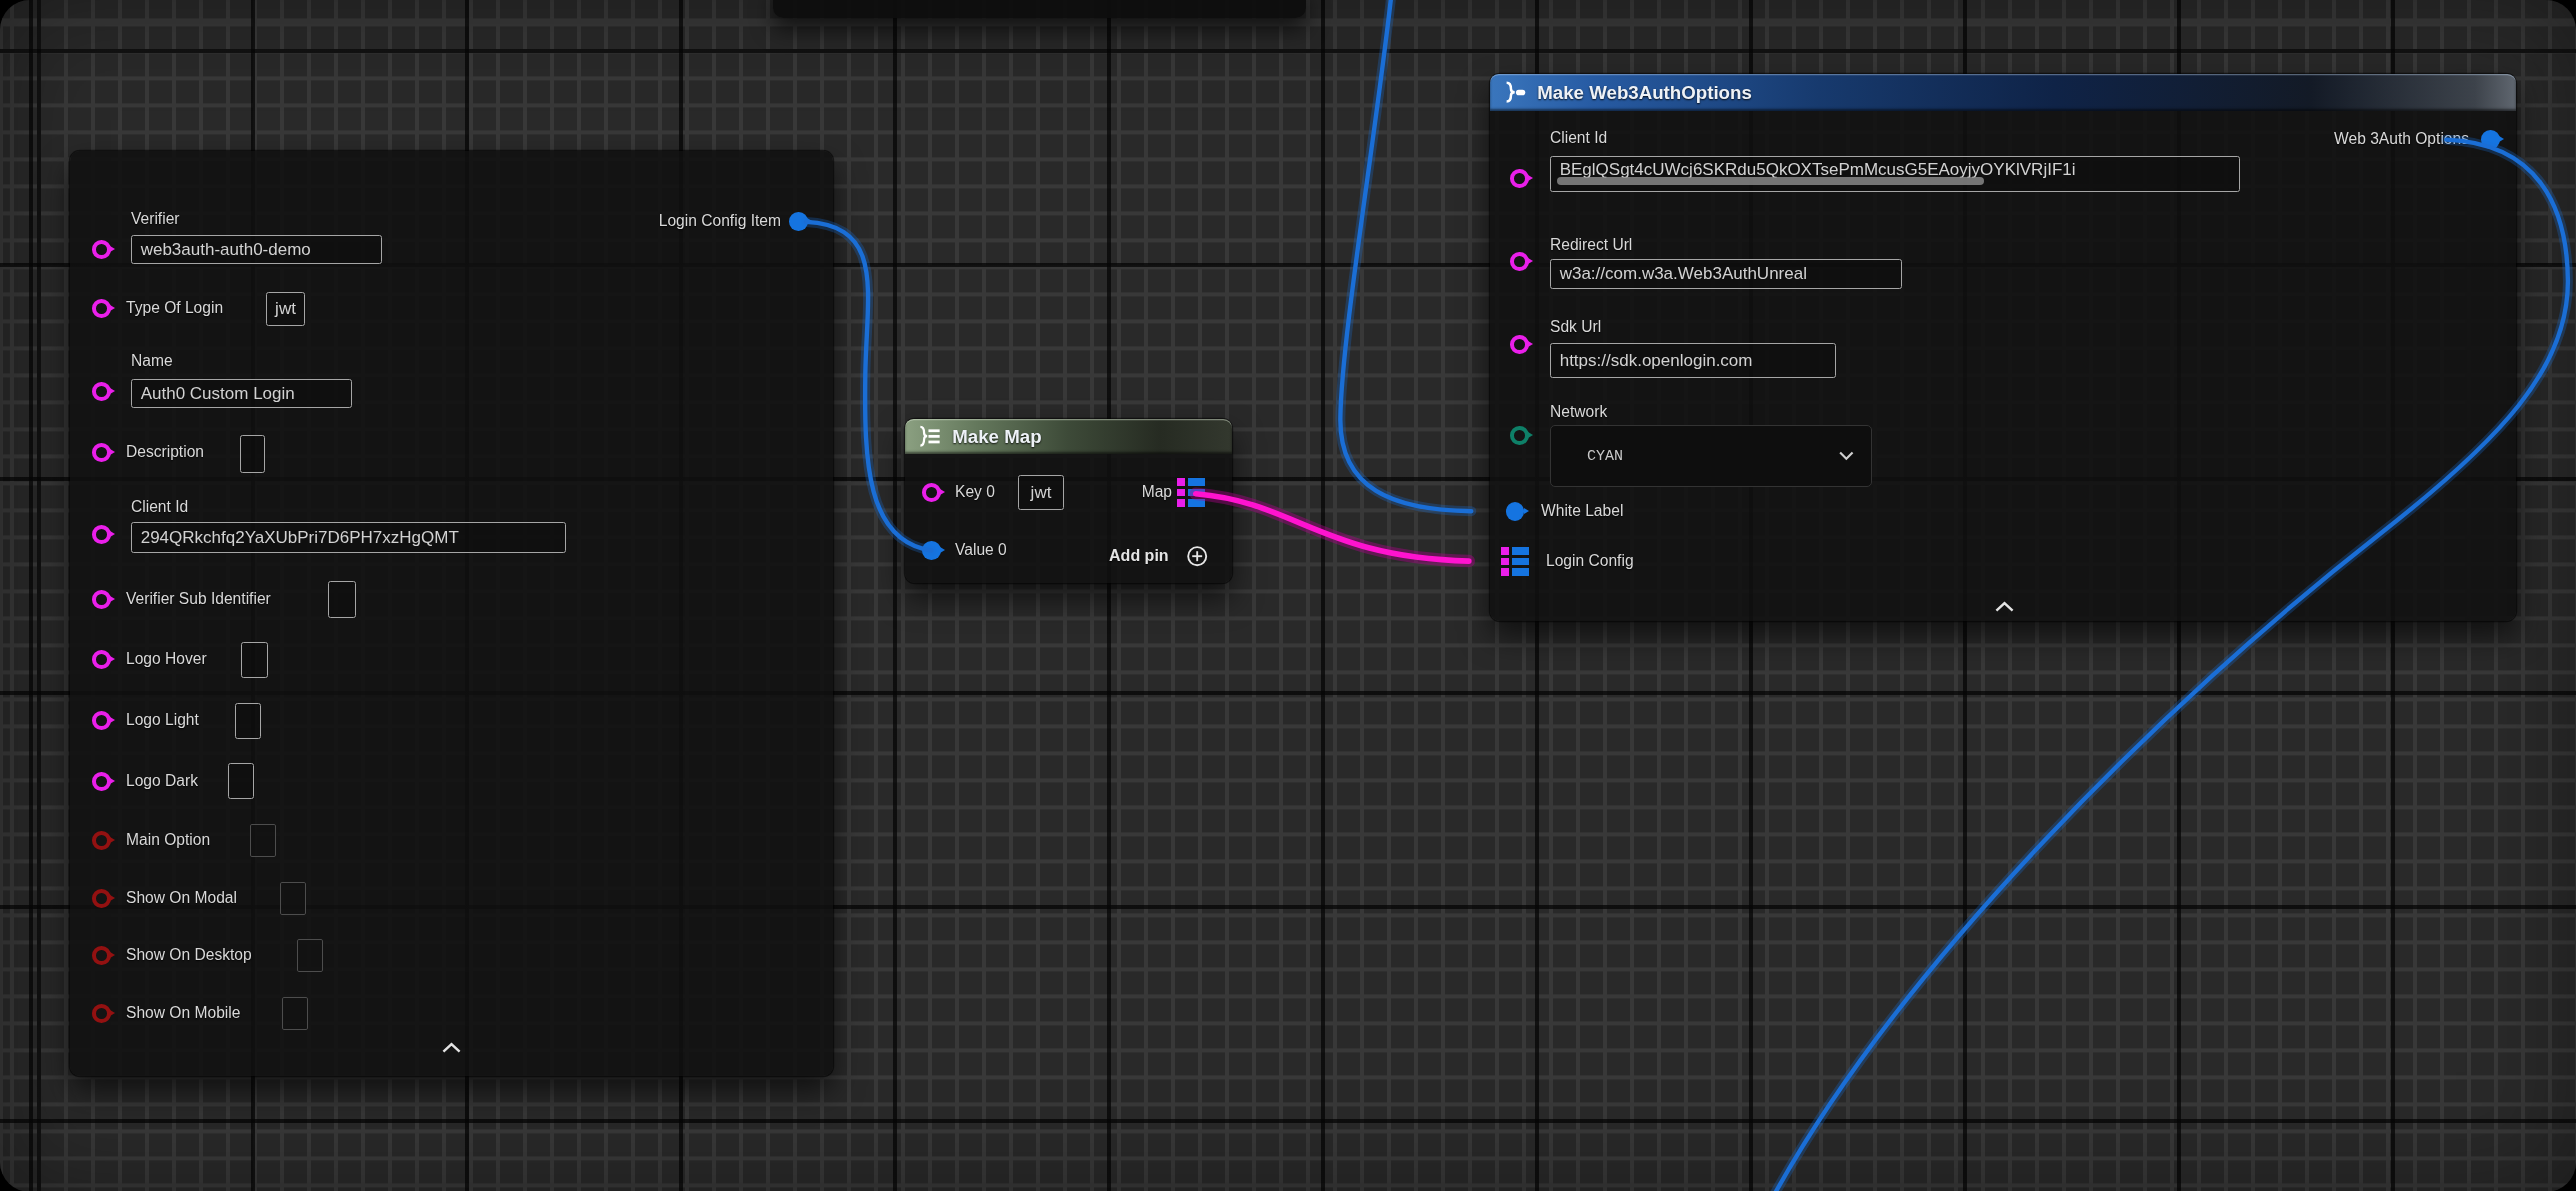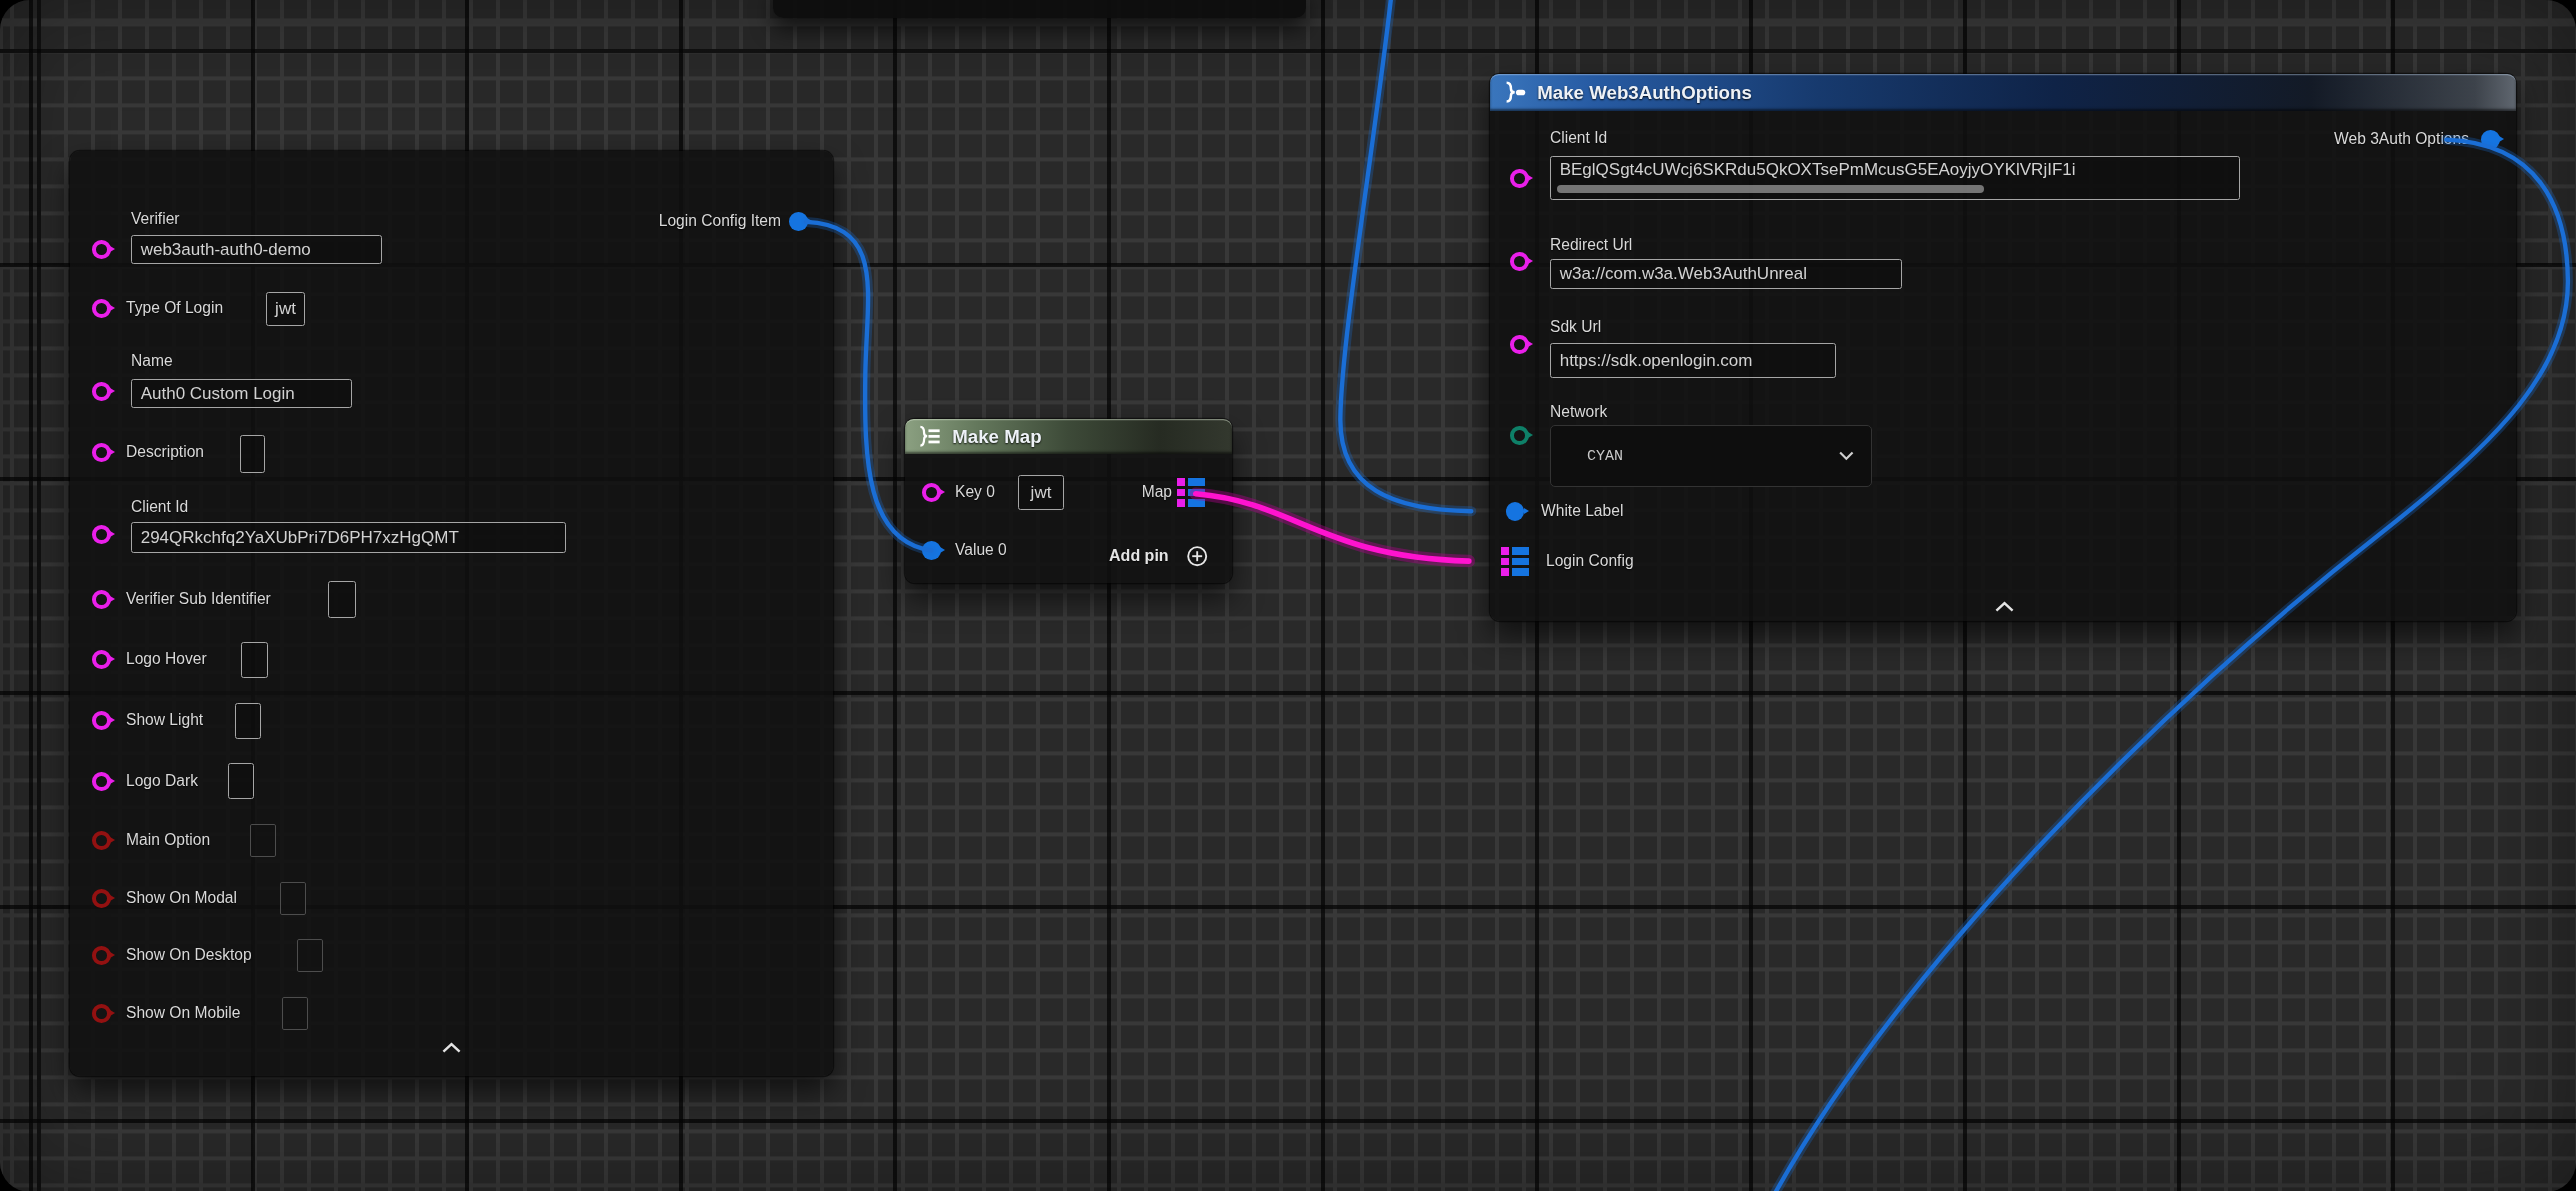--- a/index.html
+++ b/index.html
@@ -117,21 +117,21 @@
 
     <div class="pin hollow" style="--c:#ea1fea;left:22px;top:499px;">
           <i></i>
         </div>
     <div class="lbl" style="left:56px;top:499px;">Logo Hover</div>
     <div class="field center" style="left:171px;top:491px;width:27px;height:36px;"></div>
 
     <div class="pin hollow" style="--c:#ea1fea;left:22px;top:560px;">
           <i></i>
         </div>
-    <div class="lbl" style="left:56px;top:560px;">Show Light</div>
+    <div class="lbl" style="left:56px;top:560px;">Logo Light</div>
     <div class="field center" style="left:165px;top:552px;width:26px;height:36px;"></div>
 
     <div class="pin hollow" style="--c:#ea1fea;left:22px;top:621px;">
           <i></i>
         </div>
     <div class="lbl" style="left:56px;top:621px;">Logo Dark</div>
     <div class="field center" style="left:158px;top:612px;width:26px;height:36px;"></div>
 
     <div class="pin hollow" style="--c:#931111;left:22px;top:680px;">
           <i></i>
@@ -216,21 +216,21 @@
         <path d="M9 3 C16 3 16 9 16 13 C16 17 18 18 22 18 C18 18 16 19 16 23 C16 27 16 33 9 33" stroke="#ffffff" stroke-width="4" fill="none"></path>
         <rect x="24" y="14" width="15" height="9" rx="4.5" fill="#ffffff"></rect>
       </svg>
       <span class="ntitle">Make Web3AuthOptions</span>
     </div>
 
     <div class="lbl" style="left:60px;top:55px;">Client Id</div>
     <div class="pin hollow" style="--c:#ea1fea;left:20px;top:95px;">
           <i></i>
         </div>
-    <div class="field" style="left:60px;top:82px;width:690px;height:44px;align-items:flex-start;padding-top:3.1px;">
+    <div class="field" style="left:60px;top:82px;width:690px;height:36px;align-items:flex-start;padding-top:3.1px;">
       <span>BEglQSgt4cUWcj6SKRdu5QkOXTsePmMcusG5EAoyjyOYKlVRjIF1i</span>
       <span class="hsb"></span>
     </div>
 
     <div class="lbl r" style="right:47px;top:56px;">Web 3Auth Options</div>
     <div class="pin filled" style="--c:#1574e0;left:991px;top:56px;">
           <i></i>
         </div>
 
     <div class="lbl" style="left:60px;top:162px;">Redirect Url</div>

